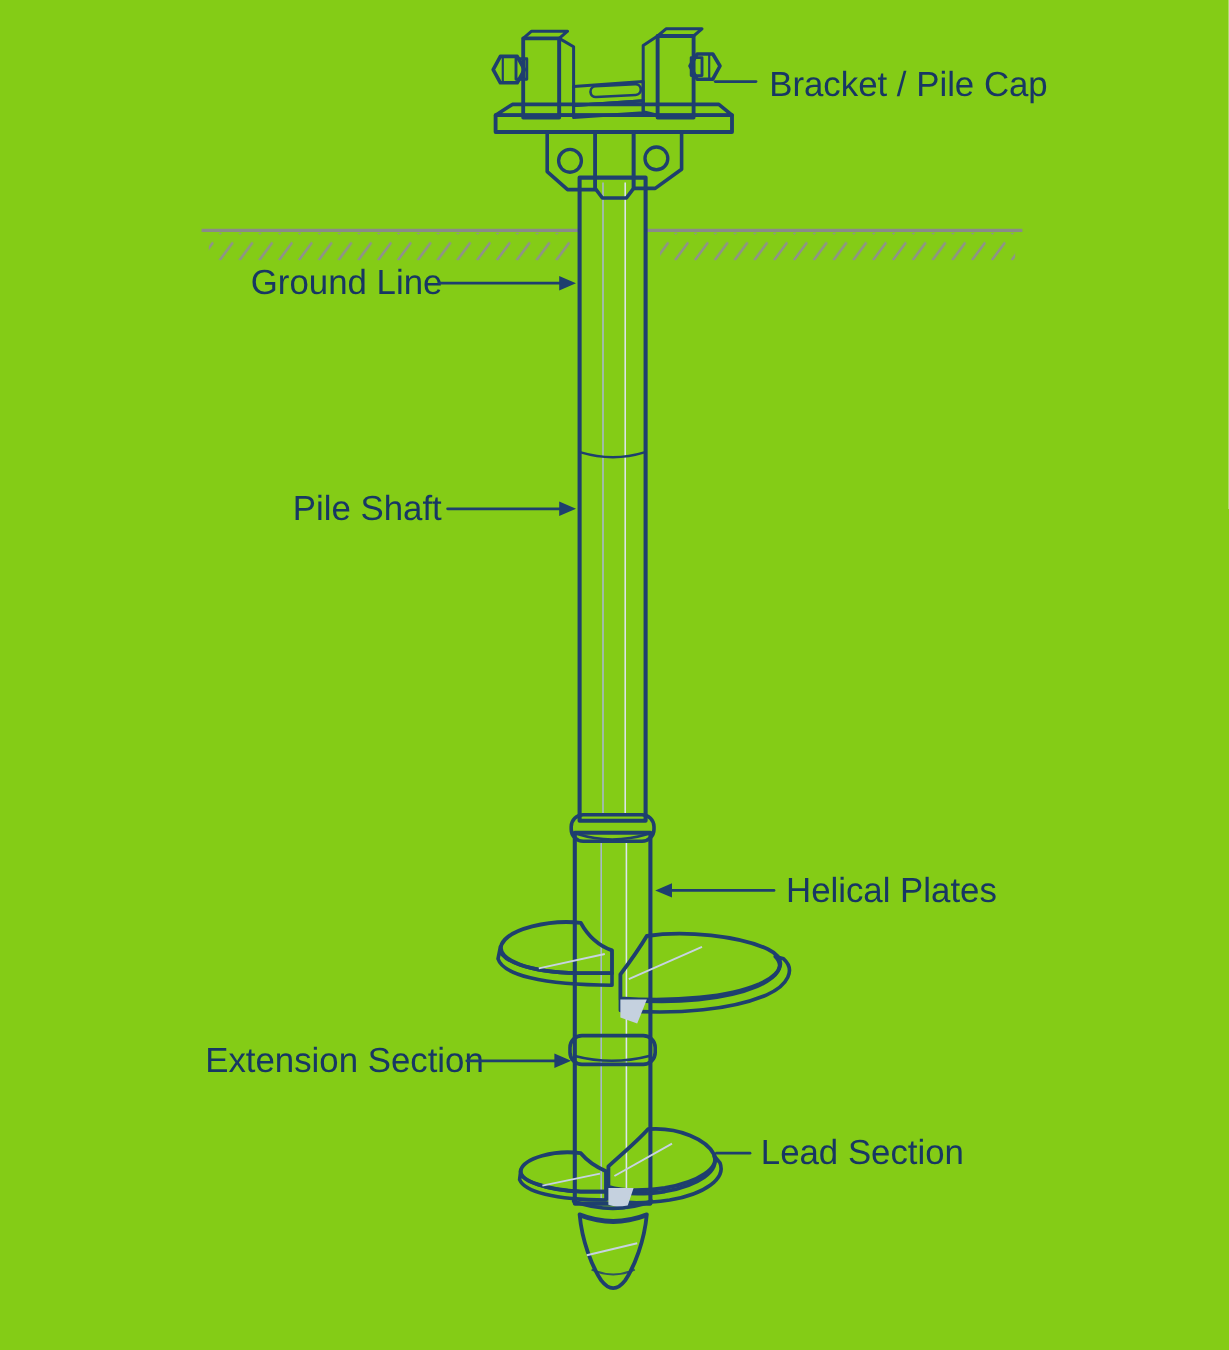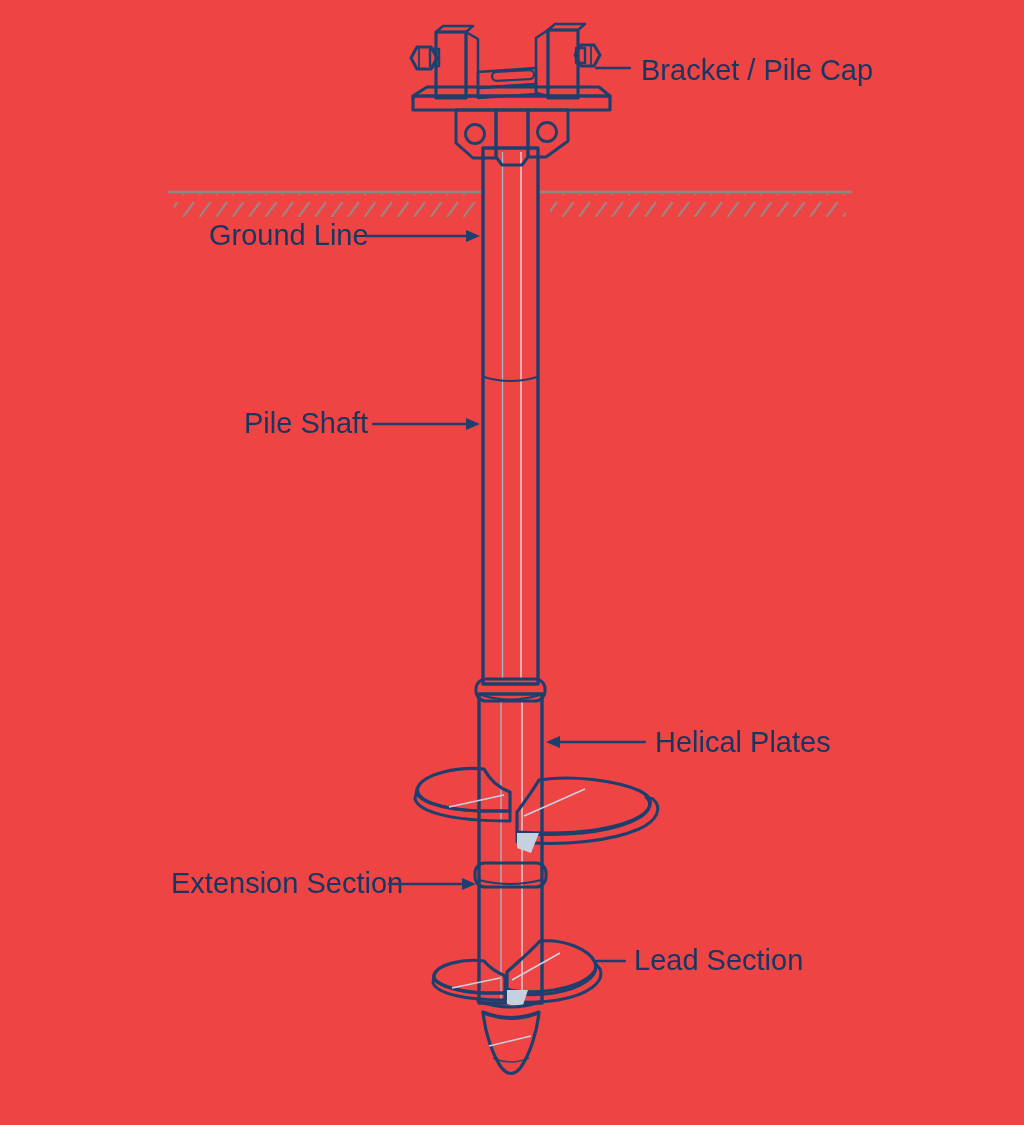--- a/index.html
+++ b/index.html
@@ -1,16 +1,16 @@
 <!DOCTYPE html>
 <html><head>
 <meta charset="utf-8">
 <style>
   html,body{margin:0;padding:0;background:#ffffff;}
-  .stage{position:relative;width:1024px;height:1125px;background:#ef4444;overflow:hidden;
+  .stage{position:relative;width:1024px;height:1125px;background:#84cc16;overflow:hidden;
          font-family:"Liberation Sans", sans-serif;}
   svg{display:block;}
   .lbl{font-family:"Liberation Sans", sans-serif;font-size:29px;font-weight:400;fill:#173763;}
   .outline{stroke:#1e3f6e;stroke-linejoin:round;stroke-linecap:round;fill:none;}
   .leader{stroke:#1e3f6e;stroke-width:2.3;fill:none;stroke-linecap:round;}
   .head{fill:#1e3f6e;stroke:none;}
   .faint{stroke:#c7d3e1;stroke-width:1.6;fill:none;}
 </style>
 </head>
 <body>

